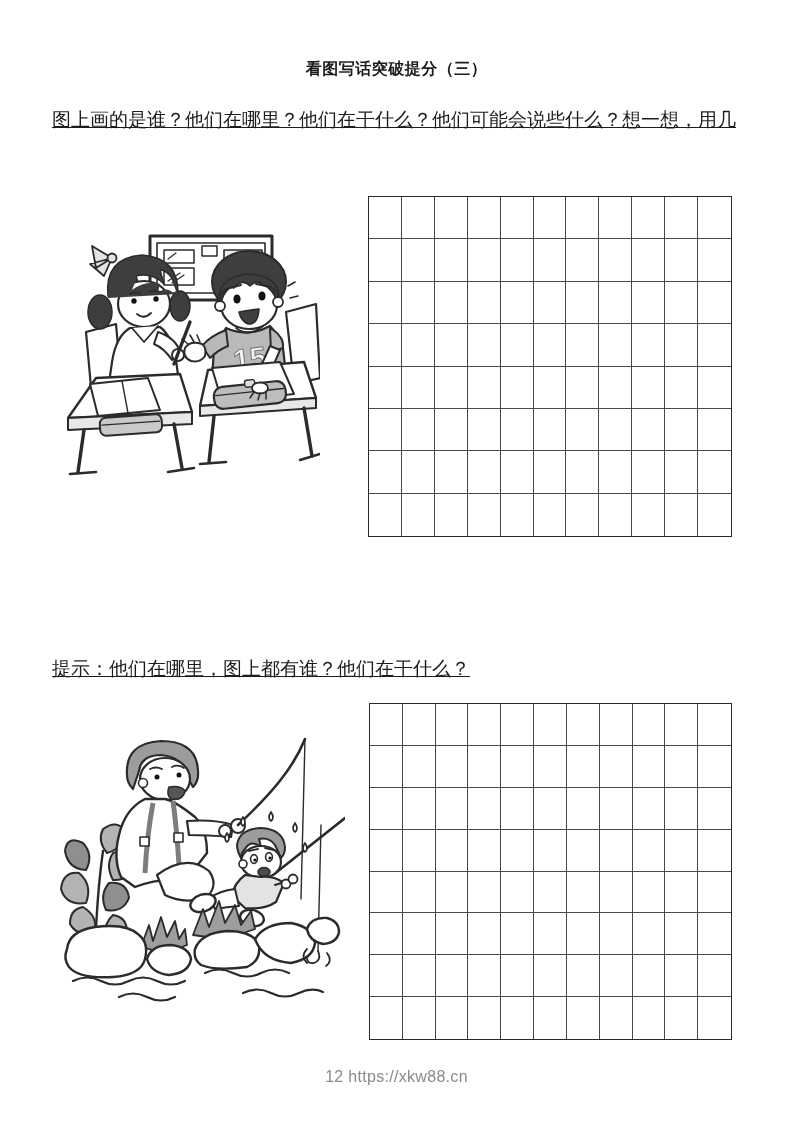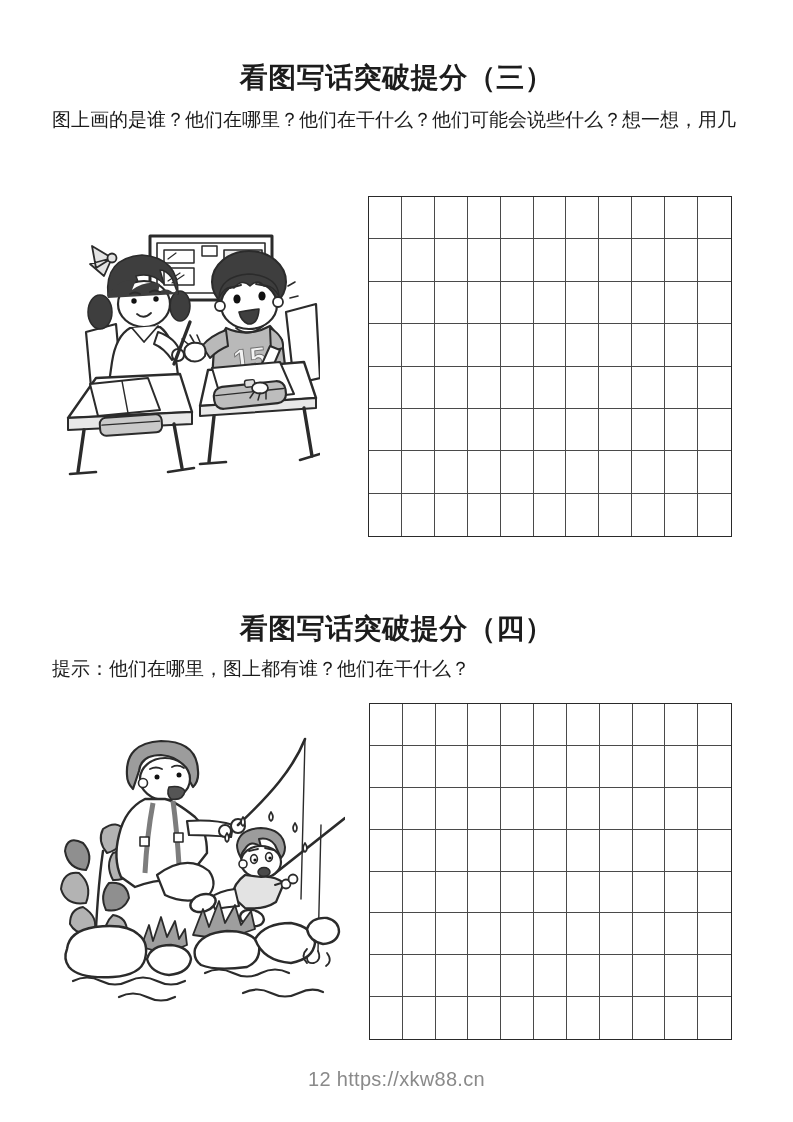--- a/index.html
+++ b/index.html
@@ -1,33 +1,33 @@
 <!DOCTYPE html>
 <html style="--paper: #ffffff; --ink: #1c1c1c; --border: #2a2a2a; --line: #4a4a4a; --footer: #8a8a8a;"><head>
 <meta charset="utf-8">
 <style>
   * { margin:0; padding:0; box-sizing:border-box; }
   html,body { background:#fff; }
   body { font-family:"Liberation Sans","DejaVu Sans",sans-serif; }
   .page { position:relative; width:793px; height:1122px; background:var(--paper,#fff); color:var(--ink,#1c1c1c); overflow:hidden; }
-  .title { position:absolute; left:0; width:793px; text-align:center; font-size:28px; font-weight:bold; letter-spacing:0.5px; color:var(--ink,#111); white-space:nowrap; }
+  .title { position:absolute; left:0; width:793px; text-align:center; font-size:16px; font-weight:bold; letter-spacing:0.5px; color:var(--ink,#111); white-space:nowrap; }
   #title-3 { top:59px; }
   #title-4 { top:610px; }
   .para { position:absolute; left:52px; width:692px; font-size:19px; line-height:38px; color:var(--ink,#222); }
   #instructions { top:101px; }
   #hint { top:650px; }
-  .para .line { display:block; }
+  .para .line { display:block;text-decoration:underline; }
   .writing-grid { position:absolute; display:grid; border:1.6px solid var(--border,#2a2a2a); background:#fff; }
   #grid-3 { left:368px; top:196px; width:364px; height:341px; }
   #grid-4 { left:369px; top:703px; width:363px; height:337px; }
   .cell { border-right:1px solid var(--line,#4a4a4a); border-bottom:1px solid var(--line,#4a4a4a); }
   .illu { position:absolute; }
   #illu-classroom { left:62px; top:228px; }
   #illu-fishing { left:55px; top:733px; }
-  .footer { position:absolute; top:1068px; left:0; width:793px; text-align:center; font-size:20px; color:var(--footer,#8a8a8a); letter-spacing:0.3px; }
+  .footer { position:absolute; top:1068px; left:0; width:793px; text-align:center; font-size:16px; color:var(--footer,#8a8a8a); letter-spacing:0.3px; }
   svg .ln { stroke:#2b2b2b; stroke-linecap:round; stroke-linejoin:round; }
 </style>
 </head>
 <body>
 
 <div class="page">
 
   <h1 class="title" id="title-3">看图写话突破提分（三）</h1>
 
   <div class="para" id="instructions">
@@ -207,21 +207,20 @@
       <div class="cell" style="border-bottom: none;"></div>
       <div class="cell" style="border-bottom: none;"></div>
       <div class="cell" style="border-bottom: none;"></div>
       <div class="cell" style="border-bottom: none;"></div>
       <div class="cell" style="border-bottom: none;"></div>
       <div class="cell" style="border-bottom: none;"></div>
       <div class="cell" style="border-bottom: none;"></div>
       <div class="cell" style="border-right: none; border-bottom: none;"></div>
     </div>
 
-  <h1 class="title" id="title-4">看图写话突破提分（四）</h1>
 
   <div class="para" id="hint">
     <span class="line">提示：他们在哪里，图上都有谁？他们在干什么？</span>
   </div>
 
   <svg class="illu" id="illu-fishing" width="290" height="272" viewBox="0 0 290 272">
 
     <g>
       <path d="M40,220 Q42,160 48,118" fill="none" class="ln" stroke-width="2.4"></path>
       <path d="M48,96 Q62,86 70,98 Q68,116 52,120 Q42,108 48,96 Z" fill="#b3b3b3" class="ln" stroke-width="2"></path>

